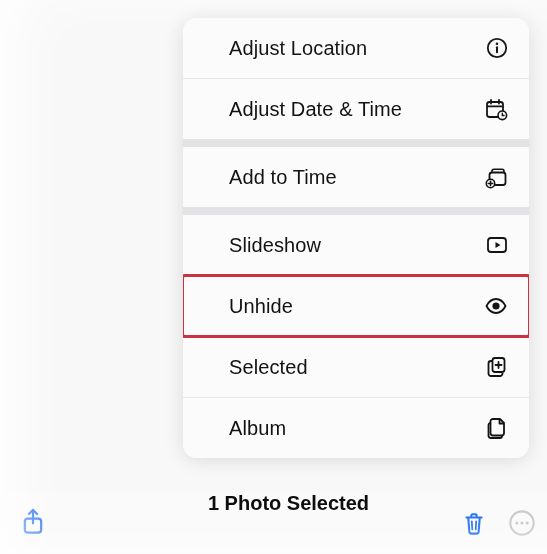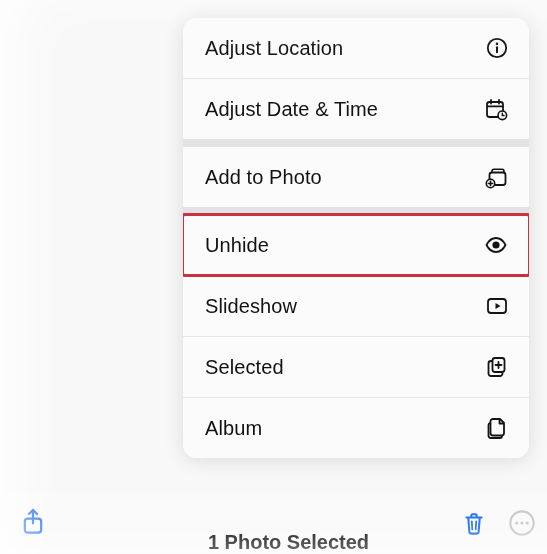--- a/index.html
+++ b/index.html
@@ -40,21 +40,21 @@
     justify-content: space-between;
     padding: 18px 20px 18px 22px;
     font-size: 20px;
     letter-spacing: 0.1px;
     color: #121212;
     background: #fbfbfc;
     border-top: 1px solid #e6e6e9;
     cursor: pointer;
   }
   .menu-group .menu-item:first-child { border-top: none; }
-  .menu-item .label { flex: 1; }
+  .menu-item .label { flex: 1; margin-left: 24px; }
   .menu-item .icon {
     width: 28px;
     height: 24px;
     display: flex;
     align-items: center;
     justify-content: flex-end;
     color: #141414;
   }
   .menu-item.highlighted {
     position: relative;
@@ -68,21 +68,21 @@
     border-radius: 4px;
     pointer-events: none;
   }
   .bottom-bar {
     position: absolute;
     left: 0;
     right: 0;
     bottom: 0;
     height: 62px;
     display: flex;
-    align-items: flex-end;
+    align-items: flex-start;
     background: #fafafb;
   }
   .bottom-bar .share {
     position: absolute;
     left: 16px;
     bottom: 16px;
   }
   .bottom-bar .status {
     width: 100%;
     text-align: center;
@@ -196,45 +196,45 @@
             <use href="#ic-calendar-clock"></use>
           </svg>
       </span>
     </div>
   </div>
 
   <div class="menu-sep"></div>
 
   <div class="menu-group">
     <div class="menu-item">
-      <span class="label">Add to Photo</span>
+      <span class="label">Add to Time</span>
       <span class="icon">
         <svg width="26" height="24" viewBox="0 0 24 24">
             <use href="#ic-album-add"></use>
           </svg>
       </span>
     </div>
   </div>
 
   <div class="menu-sep"></div>
 
   <div class="menu-group">
+    <div class="menu-item">
+      <span class="label">Slideshow</span>
+      <span class="icon">
+        <svg width="24" height="24" viewBox="0 0 24 24">
+            <use href="#ic-play-rect"></use>
+          </svg>
+      </span>
+    </div>
     <div class="menu-item highlighted">
       <span class="label">Unhide</span>
       <span class="icon">
         <svg width="26" height="24" viewBox="0 0 24 24">
             <use href="#ic-eye"></use>
-          </svg>
-      </span>
-    </div>
-    <div class="menu-item">
-      <span class="label">Slideshow</span>
-      <span class="icon">
-        <svg width="24" height="24" viewBox="0 0 24 24">
-            <use href="#ic-play-rect"></use>
           </svg>
       </span>
     </div>
     <div class="menu-item">
       <span class="label">Selected</span>
       <span class="icon">
         <svg width="24" height="24" viewBox="0 0 24 24">
             <use href="#ic-duplicate"></use>
           </svg>
       </span>

